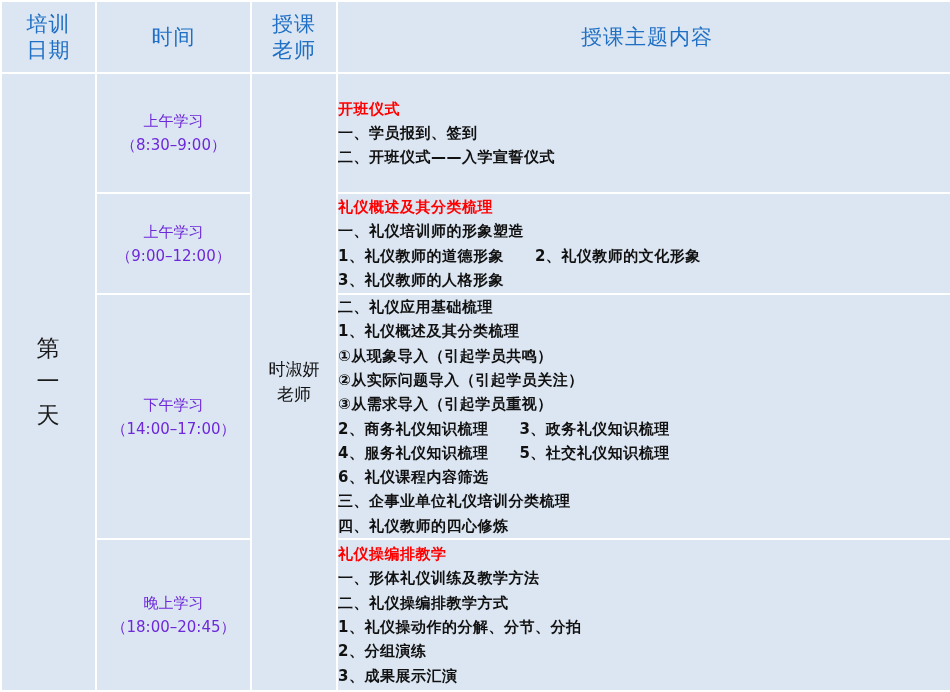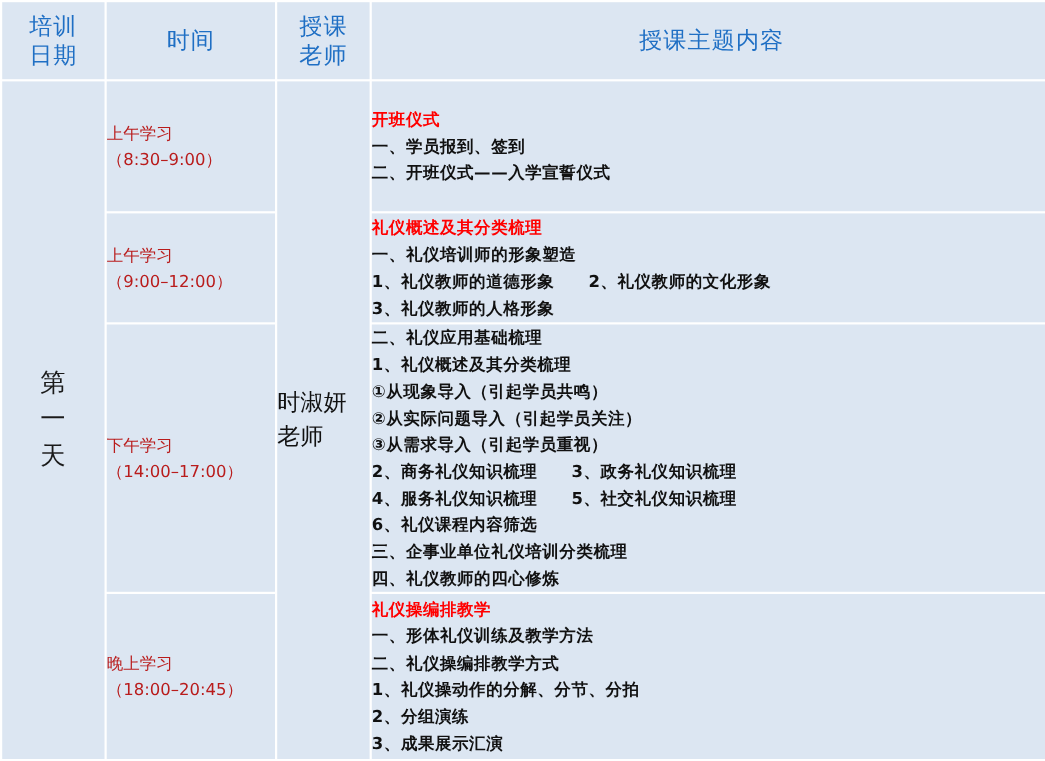--- a/index.html
+++ b/index.html
@@ -50,32 +50,33 @@
     text-align: center;
     color: #1a1a1a;
     font-size: 23px;
     line-height: 1.45;
     letter-spacing: 1px;
   }
   .day-cell .vert { display: inline-block; white-space: pre-line; }
 
   
   .time-cell {
-    text-align: left;
-    color: #b91c1c;
+    text-align: center;
+    color: #6d28d9;
     font-size: 15px;
     font-weight: bold;
     line-height: 1.6;
     white-space: pre-line;
   }
 
   
   .teacher-cell {
+    text-align: center;
     color: #111111;
-    font-size: 21px;
+    font-size: 17px;
     font-weight: bold;
     line-height: 1.5;
     white-space: pre-line;
   }
 
   
   .topic-cell {
     text-align: left;
     vertical-align: middle;
     padding: 4px 0 4px 12px;

